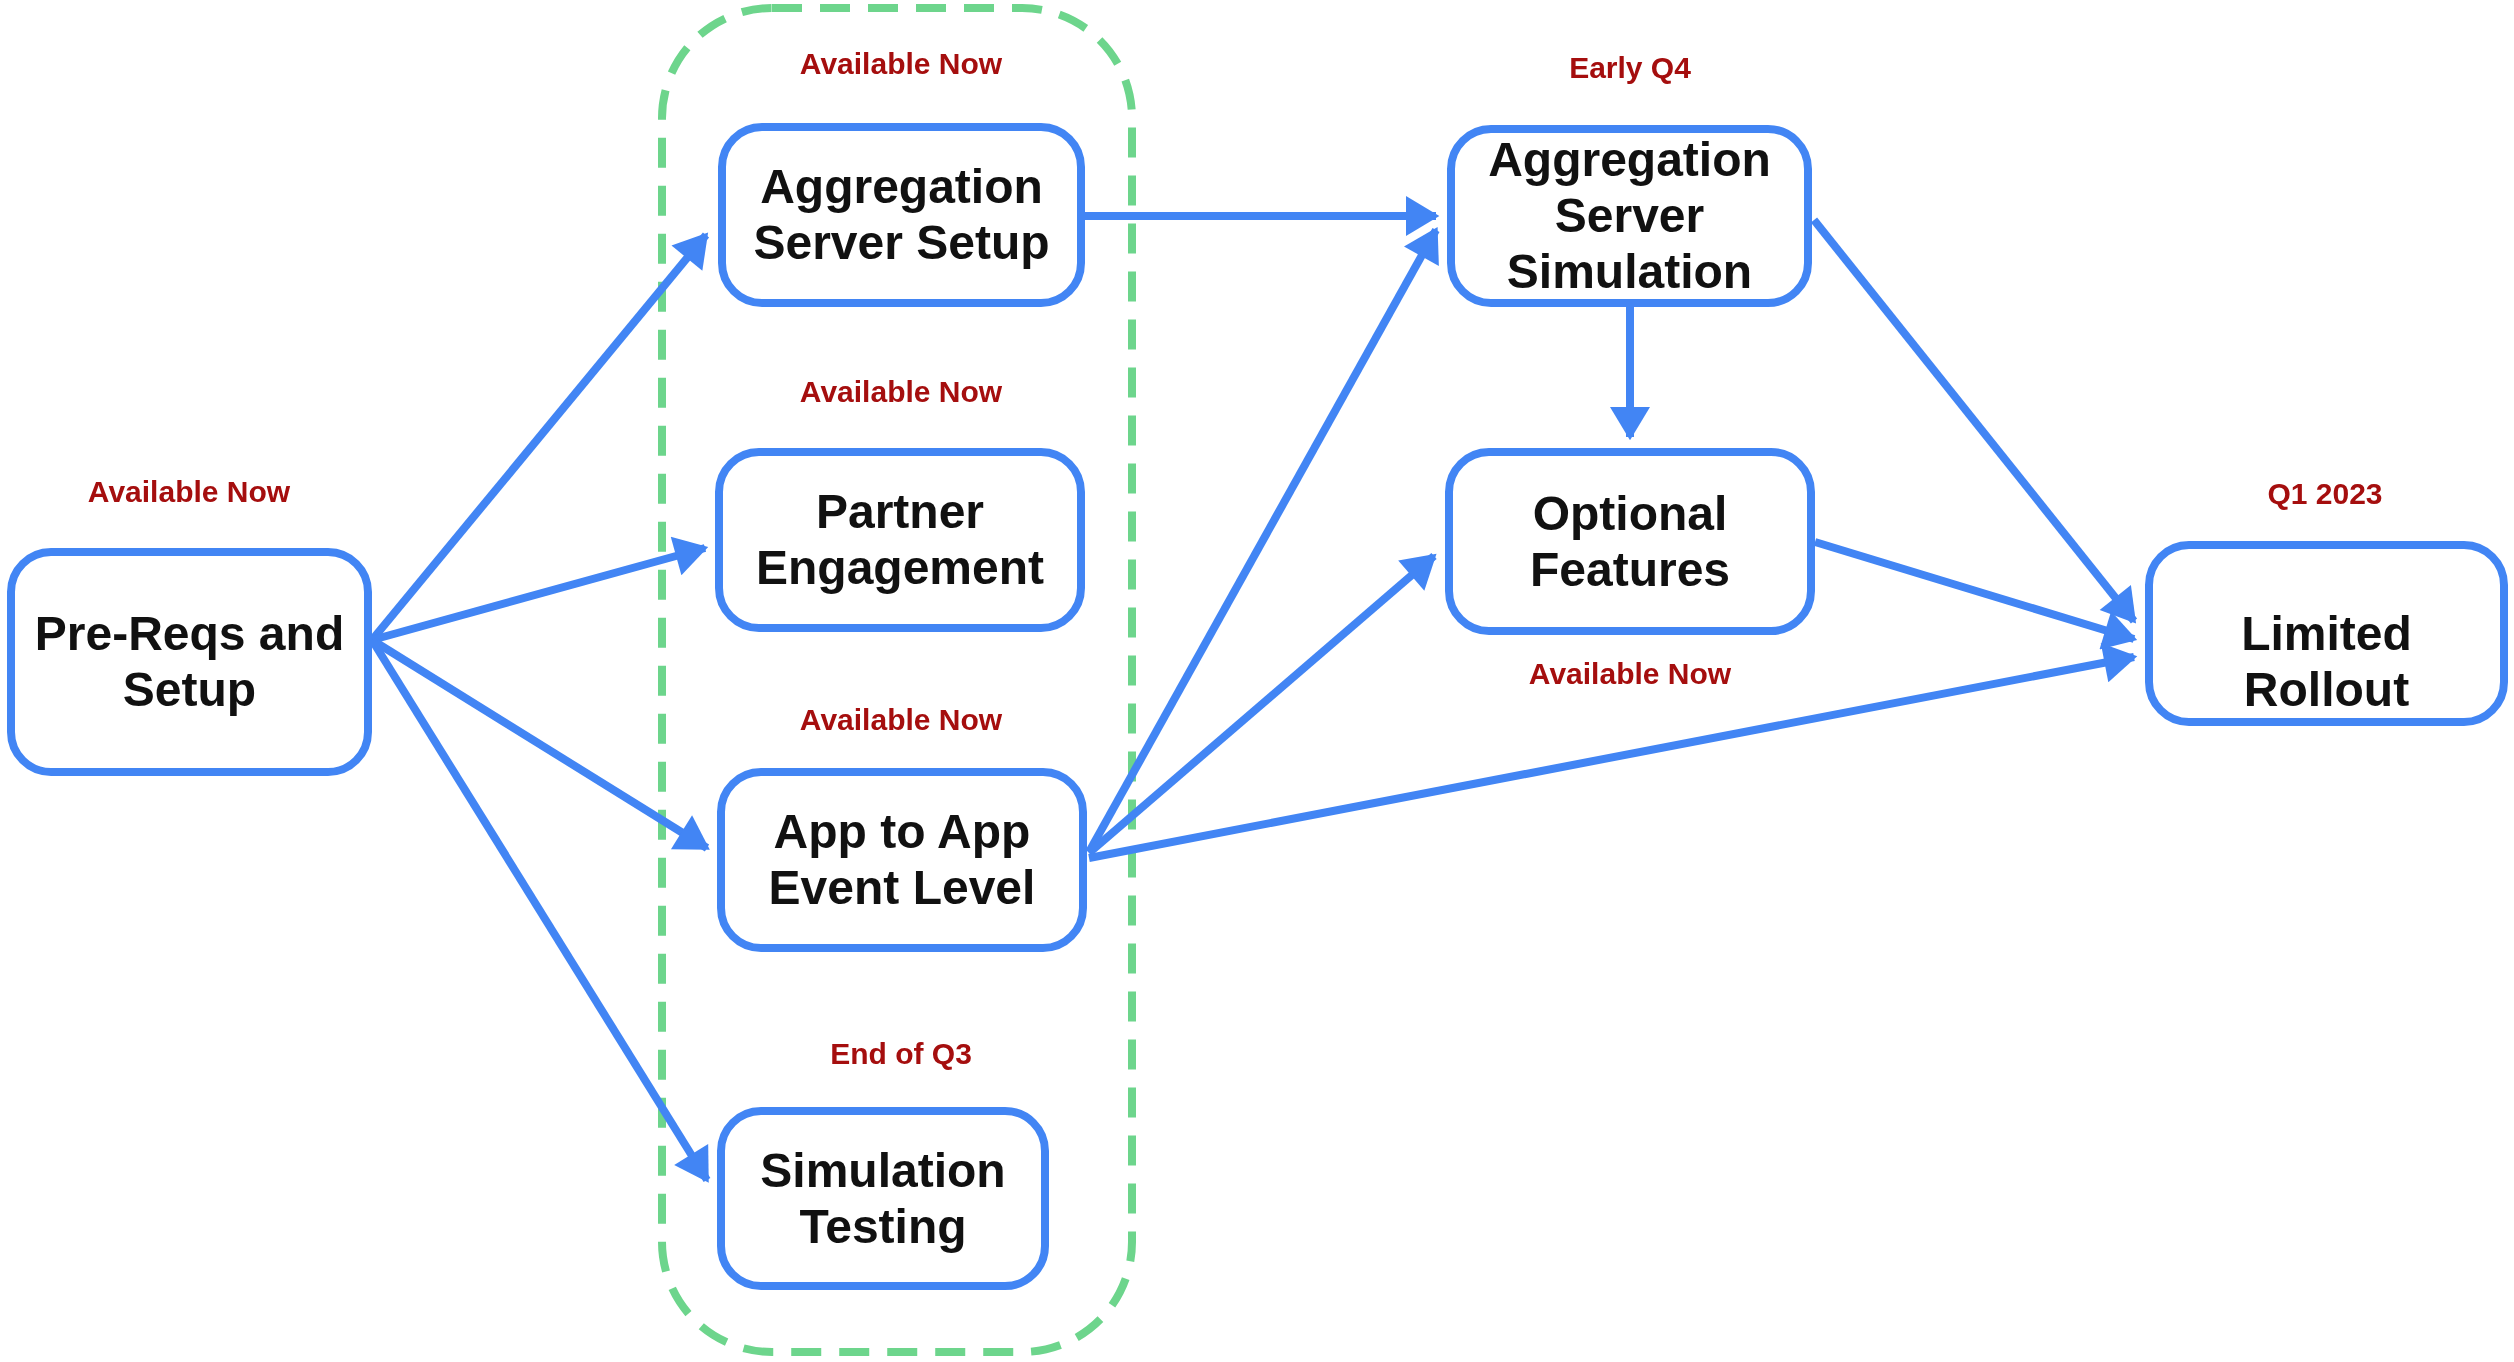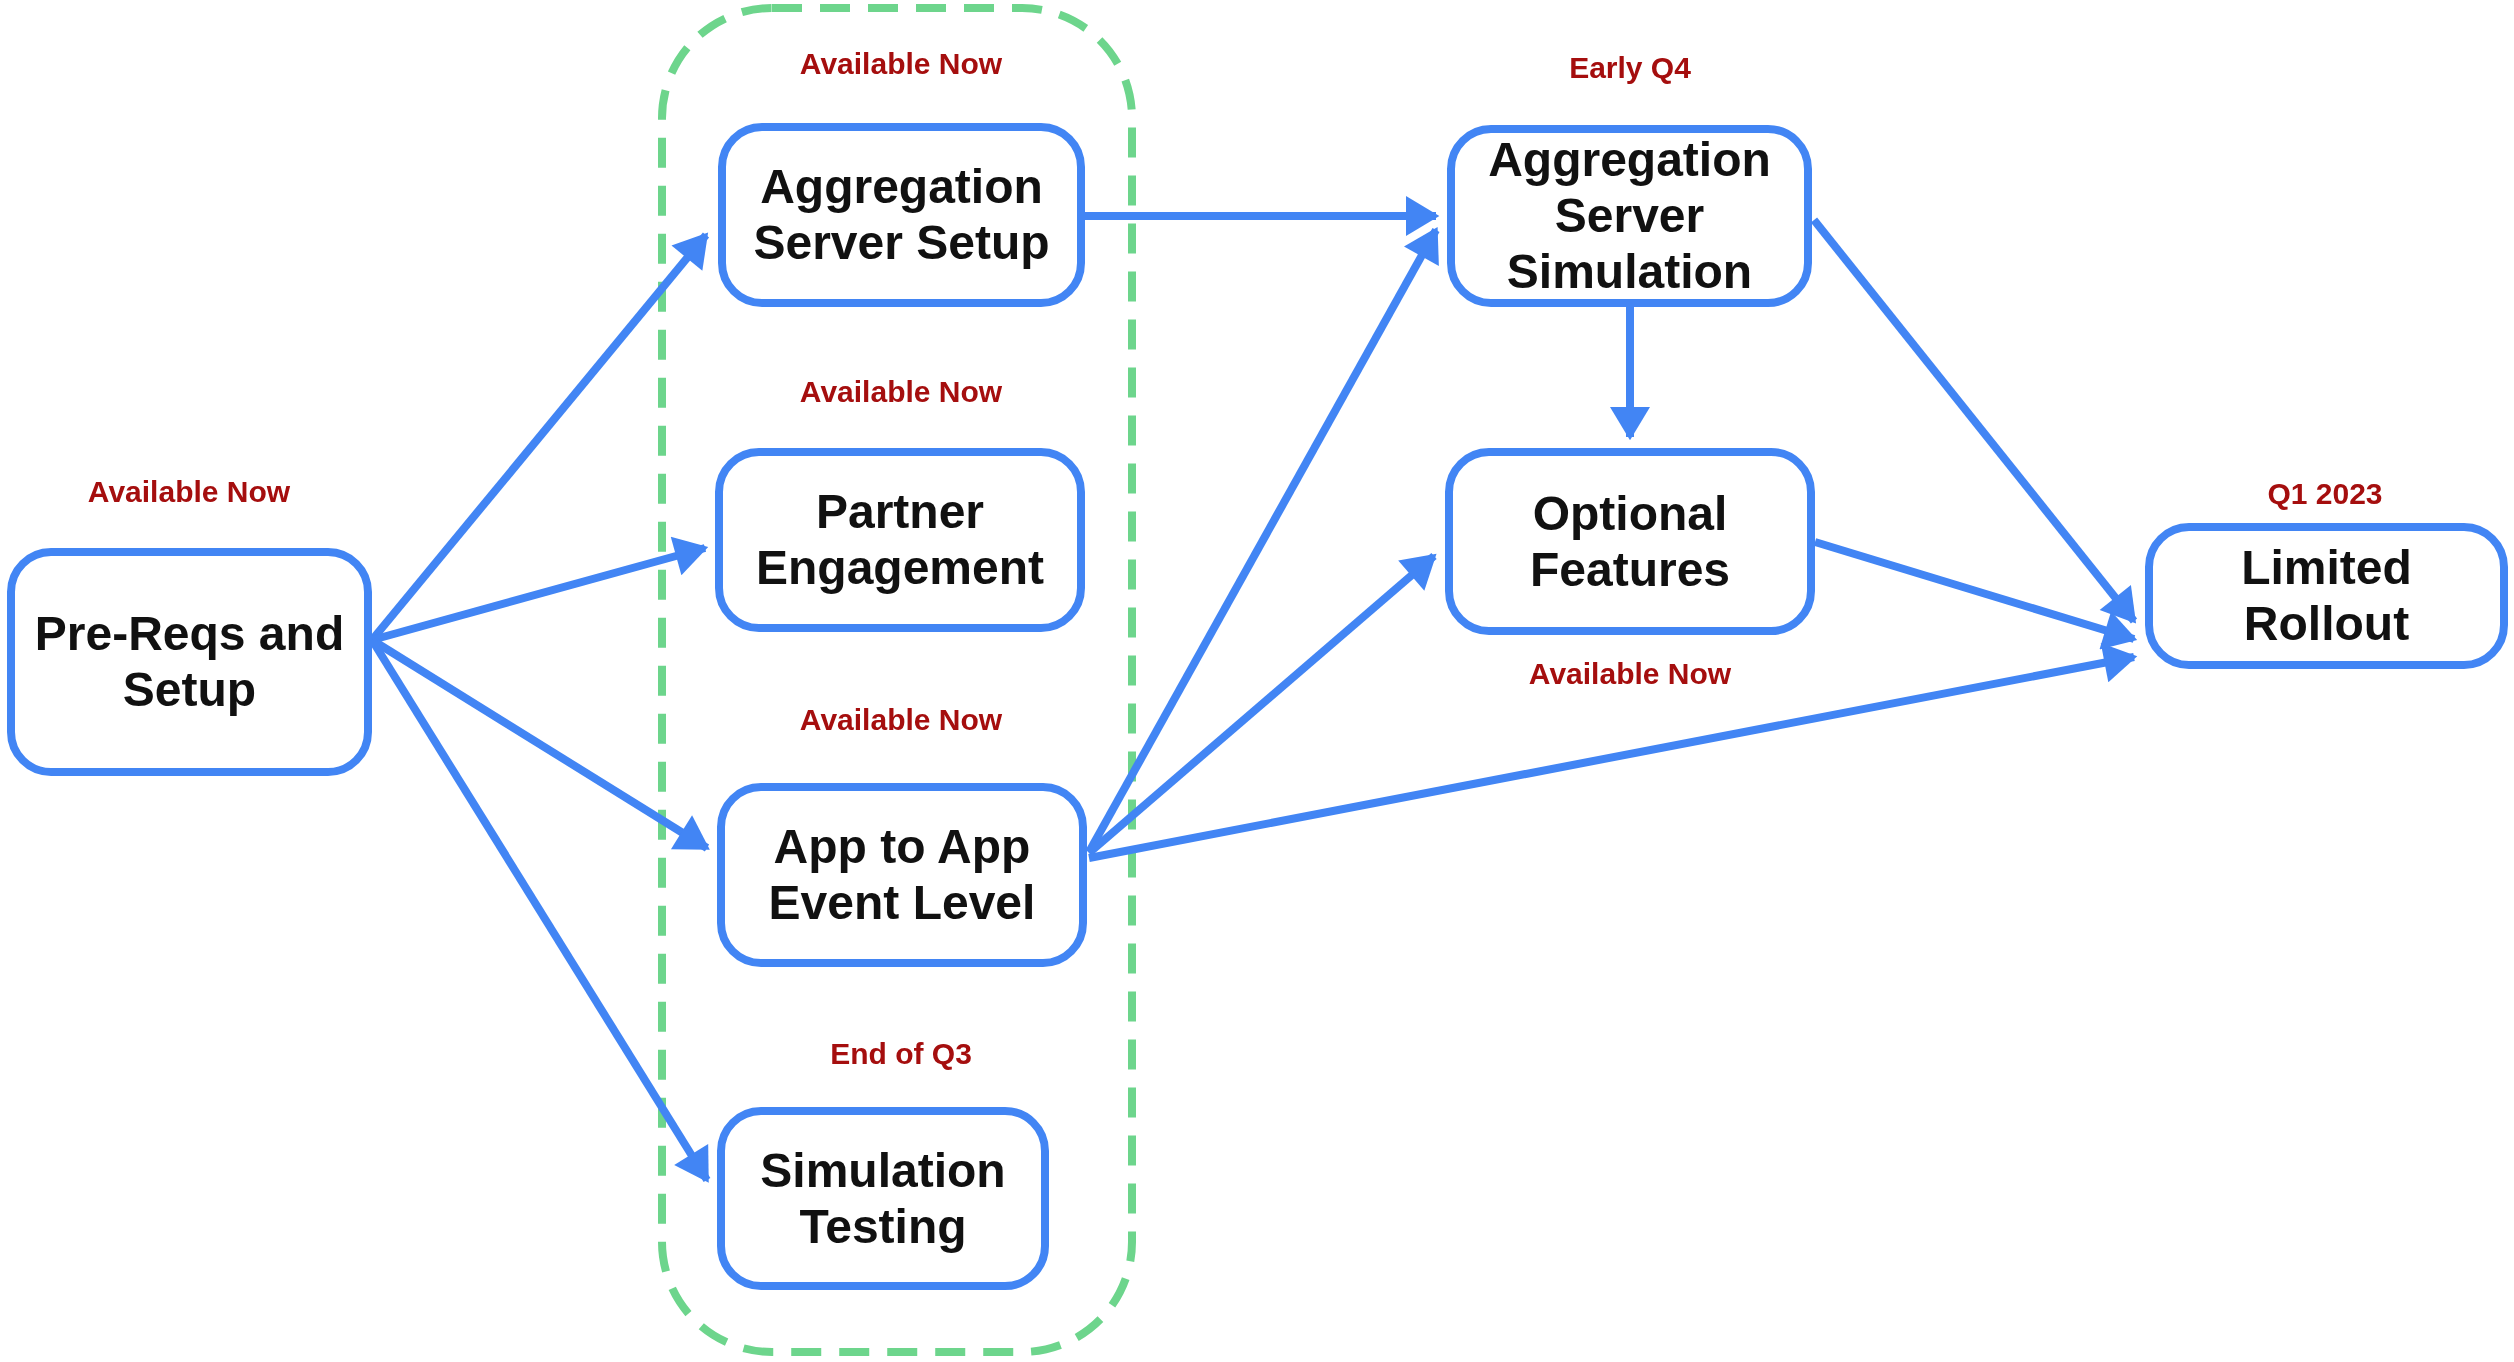--- a/index.html
+++ b/index.html
@@ -32,25 +32,25 @@
     transform:translateX(-250px);
     text-align:center;
     color:var(--status-text,#A50E0E);
     font-size:30px;font-weight:bold;line-height:44px;
     white-space:nowrap;
   }
   
   #n0{left:7px;   top:548px;  width:365px;height:228px;}
   #n1{left:718px; top:123px;  width:367px;height:184px;}
   #n2{left:715px; top:448px;  width:370px;height:184px;text-align:center;}
-  #n3{left:717px; top:768px;  width:370px;height:184px;margin-top:15px;}
+  #n3{left:717px; top:768px;  width:370px;height:184px;}
   #n4{left:717px; top:1107px; width:332px;height:183px;}
   #n5{left:1447px;top:125px;  width:365px;height:182px;}
   #n6{left:1445px;top:448px;  width:370px;height:187px;}
-  #n7{left:2145px;top:523px;  width:363px;height:146px;}
+  #n7{left:2145px;top:541px;  width:363px;height:185px;justify-content:flex-end;}
   
   #s0{left:189px; top:470px;}
   #s1{left:901px; top:42px;}
   #s2{left:901px; top:370px;}
   #s3{left:901px; top:698px;}
   #s4{left:901px; top:1032px;}
   #s5{left:1630px;top:46px;}
   #s6{left:1630px;top:652px;}
   #s7{left:2325px;top:472px;}
 </style>

